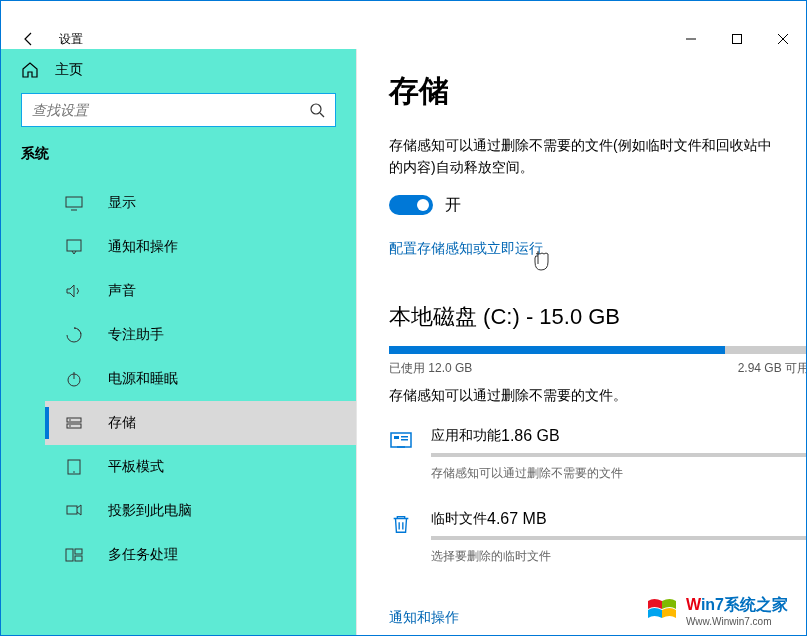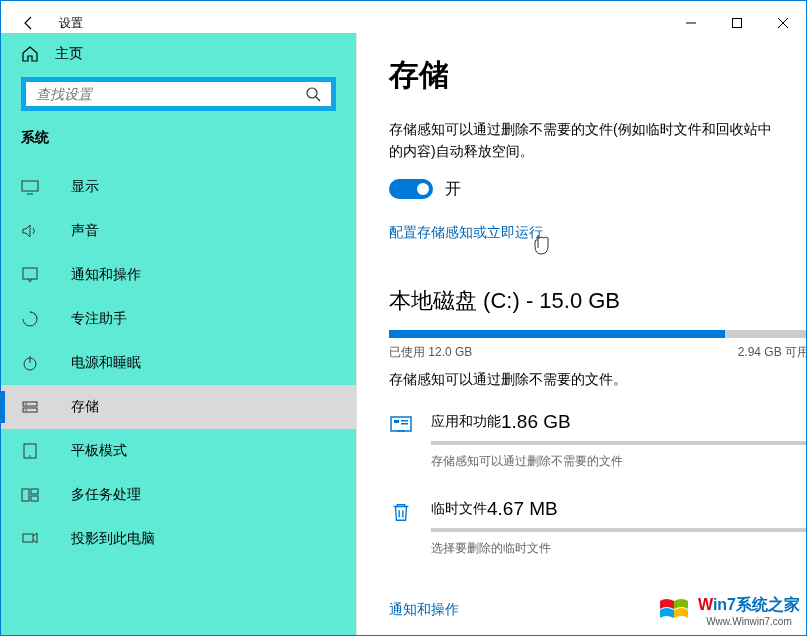--- a/index.html
+++ b/index.html
@@ -1,32 +1,32 @@
 <!DOCTYPE html>
 <html><head>
 <meta charset="utf-8">
 <style>
 * { box-sizing: border-box; margin: 0; padding: 0; font-family: "Microsoft YaHei", "Segoe UI", sans-serif; }
 body { width: 807px; height: 636px; background: #fff; overflow: hidden; position: relative; border: 1px solid #0078d7; }
-.titlebar { height: 32px; display: flex; align-items: center; padding: 12px 0 0 16px; background: #fff; }
+.titlebar { height: 32px; display: flex; align-items: center; padding: 12px 0 0 16px; background: #fff; margin-top: 16px; }
 .titlebar .back { width: 24px; height: 24px; display: flex; align-items: center; justify-content: center; }
 .titlebar .title { font-size: 12px; margin-left: 18px; color: #000; }
 .titlebar .spacer { flex: 1; }
 .winbtn { width: 46px; height: 32px; display: flex; align-items: center; justify-content: center; }
 .winbtn svg { width: 10px; height: 10px; }
 .container { display: flex; height: calc(100% - 32px); }
 .sidebar { width: 356px; background: #5eead4; padding: 0; overflow-y: auto; border-right: 1px solid #e6e6e6;}
 .home-row { display: flex; align-items: center; padding: 12px 20px 14px 20px; gap: 16px; }
 .home-row .icon { width: 18px; height: 18px; }
 .home-row .label { font-size: 14px; }
-.search-box { margin: 0 20px 18px 20px; height: 34px; border: 5px solid #0ea5e9; background: #fff; display: flex; align-items: center; padding: 0 10px; }
+.search-box { margin: 0 20px 18px 20px; height: 34px; border: 1px solid #0ea5e9; background: #fff; display: flex; align-items: center; padding: 0 10px; }
 .search-box input { flex: 1; border: none; outline: none; font-size: 14px; font-style: italic; color: #666; background: transparent; }
 .search-box .icon { width: 16px; height: 16px; color: #333; }
 .group-title { font-weight: 600; font-size: 14px; padding: 0 20px 18px 20px; }
-.nav-item { display: flex; align-items: center; padding: 13px 20px; gap: 32px; cursor: pointer; position: relative; }
+.nav-item { display: flex; align-items: center; padding: 13px 20px; gap: 25px; cursor: pointer; position: relative; margin-left: 44px; }
 .nav-item.selected { background: #d9d9d9; }
 .nav-item.selected::before { content: ""; position: absolute; left: 0; top: 6px; bottom: 6px; width: 4px; background: #0078d7; }
 .nav-item .icon { width: 18px; height: 18px; color: #333; flex-shrink: 0; display: flex; align-items: center; justify-content: center; }
 .nav-item .label { font-size: 14px; }
 .content { flex: 1; padding: 22px 32px 0 32px; overflow-y: auto; }
 h1 { font-size: 30px; font-weight: 600; margin-bottom: 22px; }
 .desc { font-size: 14px; line-height: 1.6; color: #000; max-width: 420px; }
 .toggle-row { display: flex; align-items: center; gap: 12px; margin: 16px 0 8px 0; }
 .toggle { width: 44px; height: 20px; border-radius: 10px; background: #0078d7; position: relative; }
 .toggle::after { content: ""; position: absolute; width: 12px; height: 12px; background: #fff; border-radius: 50%; top: 4px; right: 4px; }
@@ -35,24 +35,24 @@
 h2 { font-size: 22px; font-weight: 400; margin-top: 44px; margin-bottom: 14px; }
 .bar { width: 420px; height: 8px; background: #ccc; margin-bottom: 6px; position: relative; }
 .bar-fill { height: 100%; background: #0078d7; }
 .bar-labels { width: 420px; display: flex; justify-content: space-between; font-size: 12px; color: #555; margin-bottom: 10px; }
 .usage-desc { font-size: 14px; margin-bottom: 22px; }
 .cat-row { display: flex; gap: 18px; margin-bottom: 28px; width: 420px; }
 .cat-icon { width: 24px; height: 24px; color: #0078d7; flex-shrink: 0; margin-top: 2px; display:flex; align-items:center; justify-content:center;}
 .cat-body { flex: 1; }
 .cat-head { display: flex; justify-content: flex-start; align-items: center; margin-bottom: 8px; }
 .cat-title { font-size: 14px; }
-.cat-size { font-size: 19px; }
+.cat-size { font-size: 16px; }
 .cat-bar { height: 4px; background: #ccc; margin-bottom: 8px; }
 .cat-sub { font-size: 12px; color: #666; }
-.footer-logo { position: absolute; right: 6px; bottom: 6px; display: flex; align-items: center; gap: 6px; text-align: center; }
+.footer-logo { position: absolute; right: 18px; bottom: 6px; display: flex; align-items: center; gap: 6px; }
 .footer-logo .flag { width: 36px; height: 36px; }
 .footer-text1 { font-size: 16px; font-weight: 700; }
 .footer-text1 .w { color: #e60012; }
 .footer-text1 .rest { color: #0070c0; }
 .footer-text2 { font-size: 10px; color: #555; }
 </style>
 </head>
 <body>
 
 <div class="titlebar">
@@ -107,34 +107,34 @@
           <svg viewBox="0 0 18 18" width="18" height="18">
             <rect x="1" y="3" width="16" height="10" stroke="#333" fill="none"></rect>
             <line x1="6" y1="16" x2="12" y2="16" stroke="#333"></line>
           </svg>
         </span>
       <span class="label">显示</span>
     </div>
     <div class="nav-item">
       <span class="icon">
           <svg viewBox="0 0 18 18" width="18" height="18">
+            <rect x="2" y="2" width="14" height="11" stroke="#333" fill="none"></rect>
+            <path d="M7 13 L9 16 L11 13" stroke="#333" fill="none"></path>
+          </svg>
+        </span>
+      <span class="label">通知和操作</span>
+    </div>
+    <div class="nav-item">
+      <span class="icon">
+          <svg viewBox="0 0 18 18" width="18" height="18">
             <path d="M2 7 H5 L9 3 V15 L5 11 H2 Z" stroke="#333" fill="none"></path>
             <path d="M12 6 Q15 9 12 12" stroke="#333" fill="none"></path>
           </svg>
         </span>
       <span class="label">声音</span>
-    </div>
-    <div class="nav-item">
-      <span class="icon">
-          <svg viewBox="0 0 18 18" width="18" height="18">
-            <rect x="2" y="2" width="14" height="11" stroke="#333" fill="none"></rect>
-            <path d="M7 13 L9 16 L11 13" stroke="#333" fill="none"></path>
-          </svg>
-        </span>
-      <span class="label">通知和操作</span>
     </div>
     <div class="nav-item">
       <span class="icon">
           <svg viewBox="0 0 18 18" width="18" height="18">
             <path d="M9 2 A7 7 0 1 1 2 9" stroke="#333" fill="none"></path>
             <path d="M9 2 A7 7 0 0 1 16 9" stroke="#333" fill="none" stroke-dasharray="2"></path>
           </svg>
         </span>
       <span class="label">专注助手</span>
     </div>
@@ -163,35 +163,35 @@
           <svg viewBox="0 0 18 18" width="18" height="18">
             <rect x="3" y="2" width="12" height="14" stroke="#333" fill="none"></rect>
             <circle cx="9" cy="14" r="0.8" fill="#333"></circle>
           </svg>
         </span>
       <span class="label">平板模式</span>
     </div>
     <div class="nav-item">
       <span class="icon">
           <svg viewBox="0 0 18 18" width="18" height="18">
+            <rect x="2" y="4" width="10" height="8" stroke="#333" fill="none"></rect>
+            <path d="M12 6 L16 3 V13 L12 10" stroke="#333" fill="none"></path>
+          </svg>
+        </span>
+      <span class="label">投影到此电脑</span>
+    </div>
+    <div class="nav-item">
+      <span class="icon">
+          <svg viewBox="0 0 18 18" width="18" height="18">
             <rect x="1" y="3" width="7" height="12" stroke="#333" fill="none"></rect>
             <rect x="10" y="3" width="7" height="5" stroke="#333" fill="none"></rect>
             <rect x="10" y="10" width="7" height="5" stroke="#333" fill="none"></rect>
           </svg>
         </span>
       <span class="label">多任务处理</span>
-    </div>
-    <div class="nav-item">
-      <span class="icon">
-          <svg viewBox="0 0 18 18" width="18" height="18">
-            <rect x="2" y="4" width="10" height="8" stroke="#333" fill="none"></rect>
-            <path d="M12 6 L16 3 V13 L12 10" stroke="#333" fill="none"></path>
-          </svg>
-        </span>
-      <span class="label">投影到此电脑</span>
     </div>
   </div>
 
   <div class="content">
     <h1>存储</h1>
     <p class="desc">存储感知可以通过删除不需要的文件(例如临时文件和回收站中的内容)自动释放空间。</p>
     <div class="toggle-row">
       <div class="toggle"></div>
       <span>开</span>
     </div>

